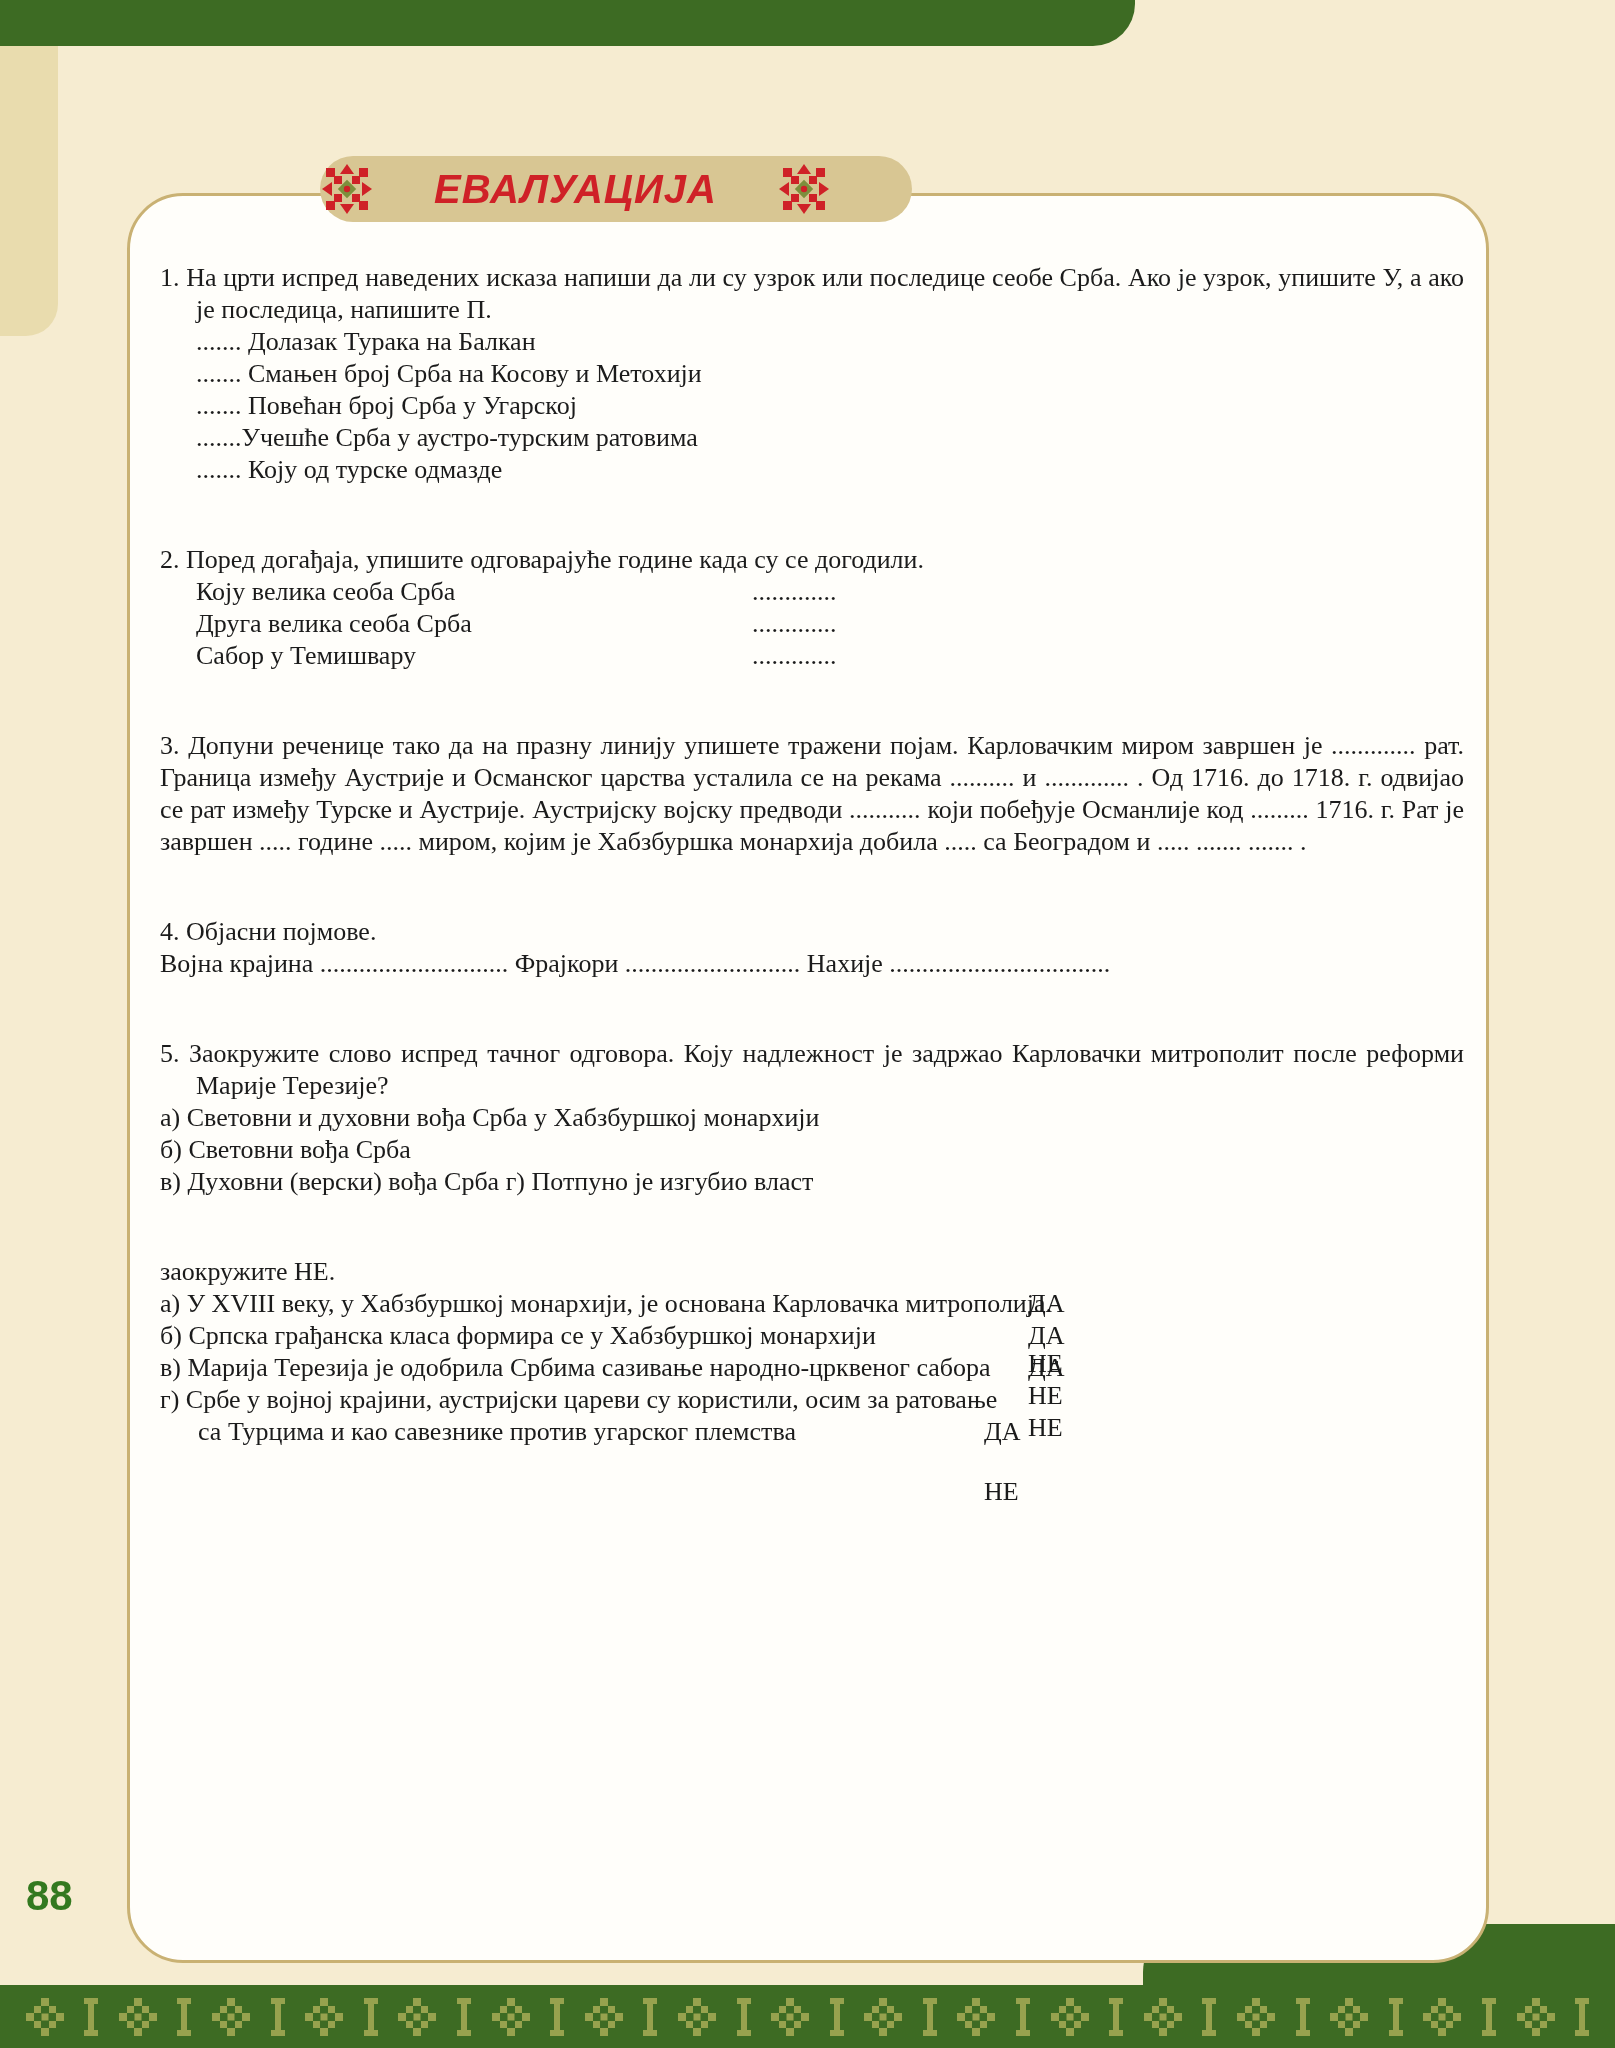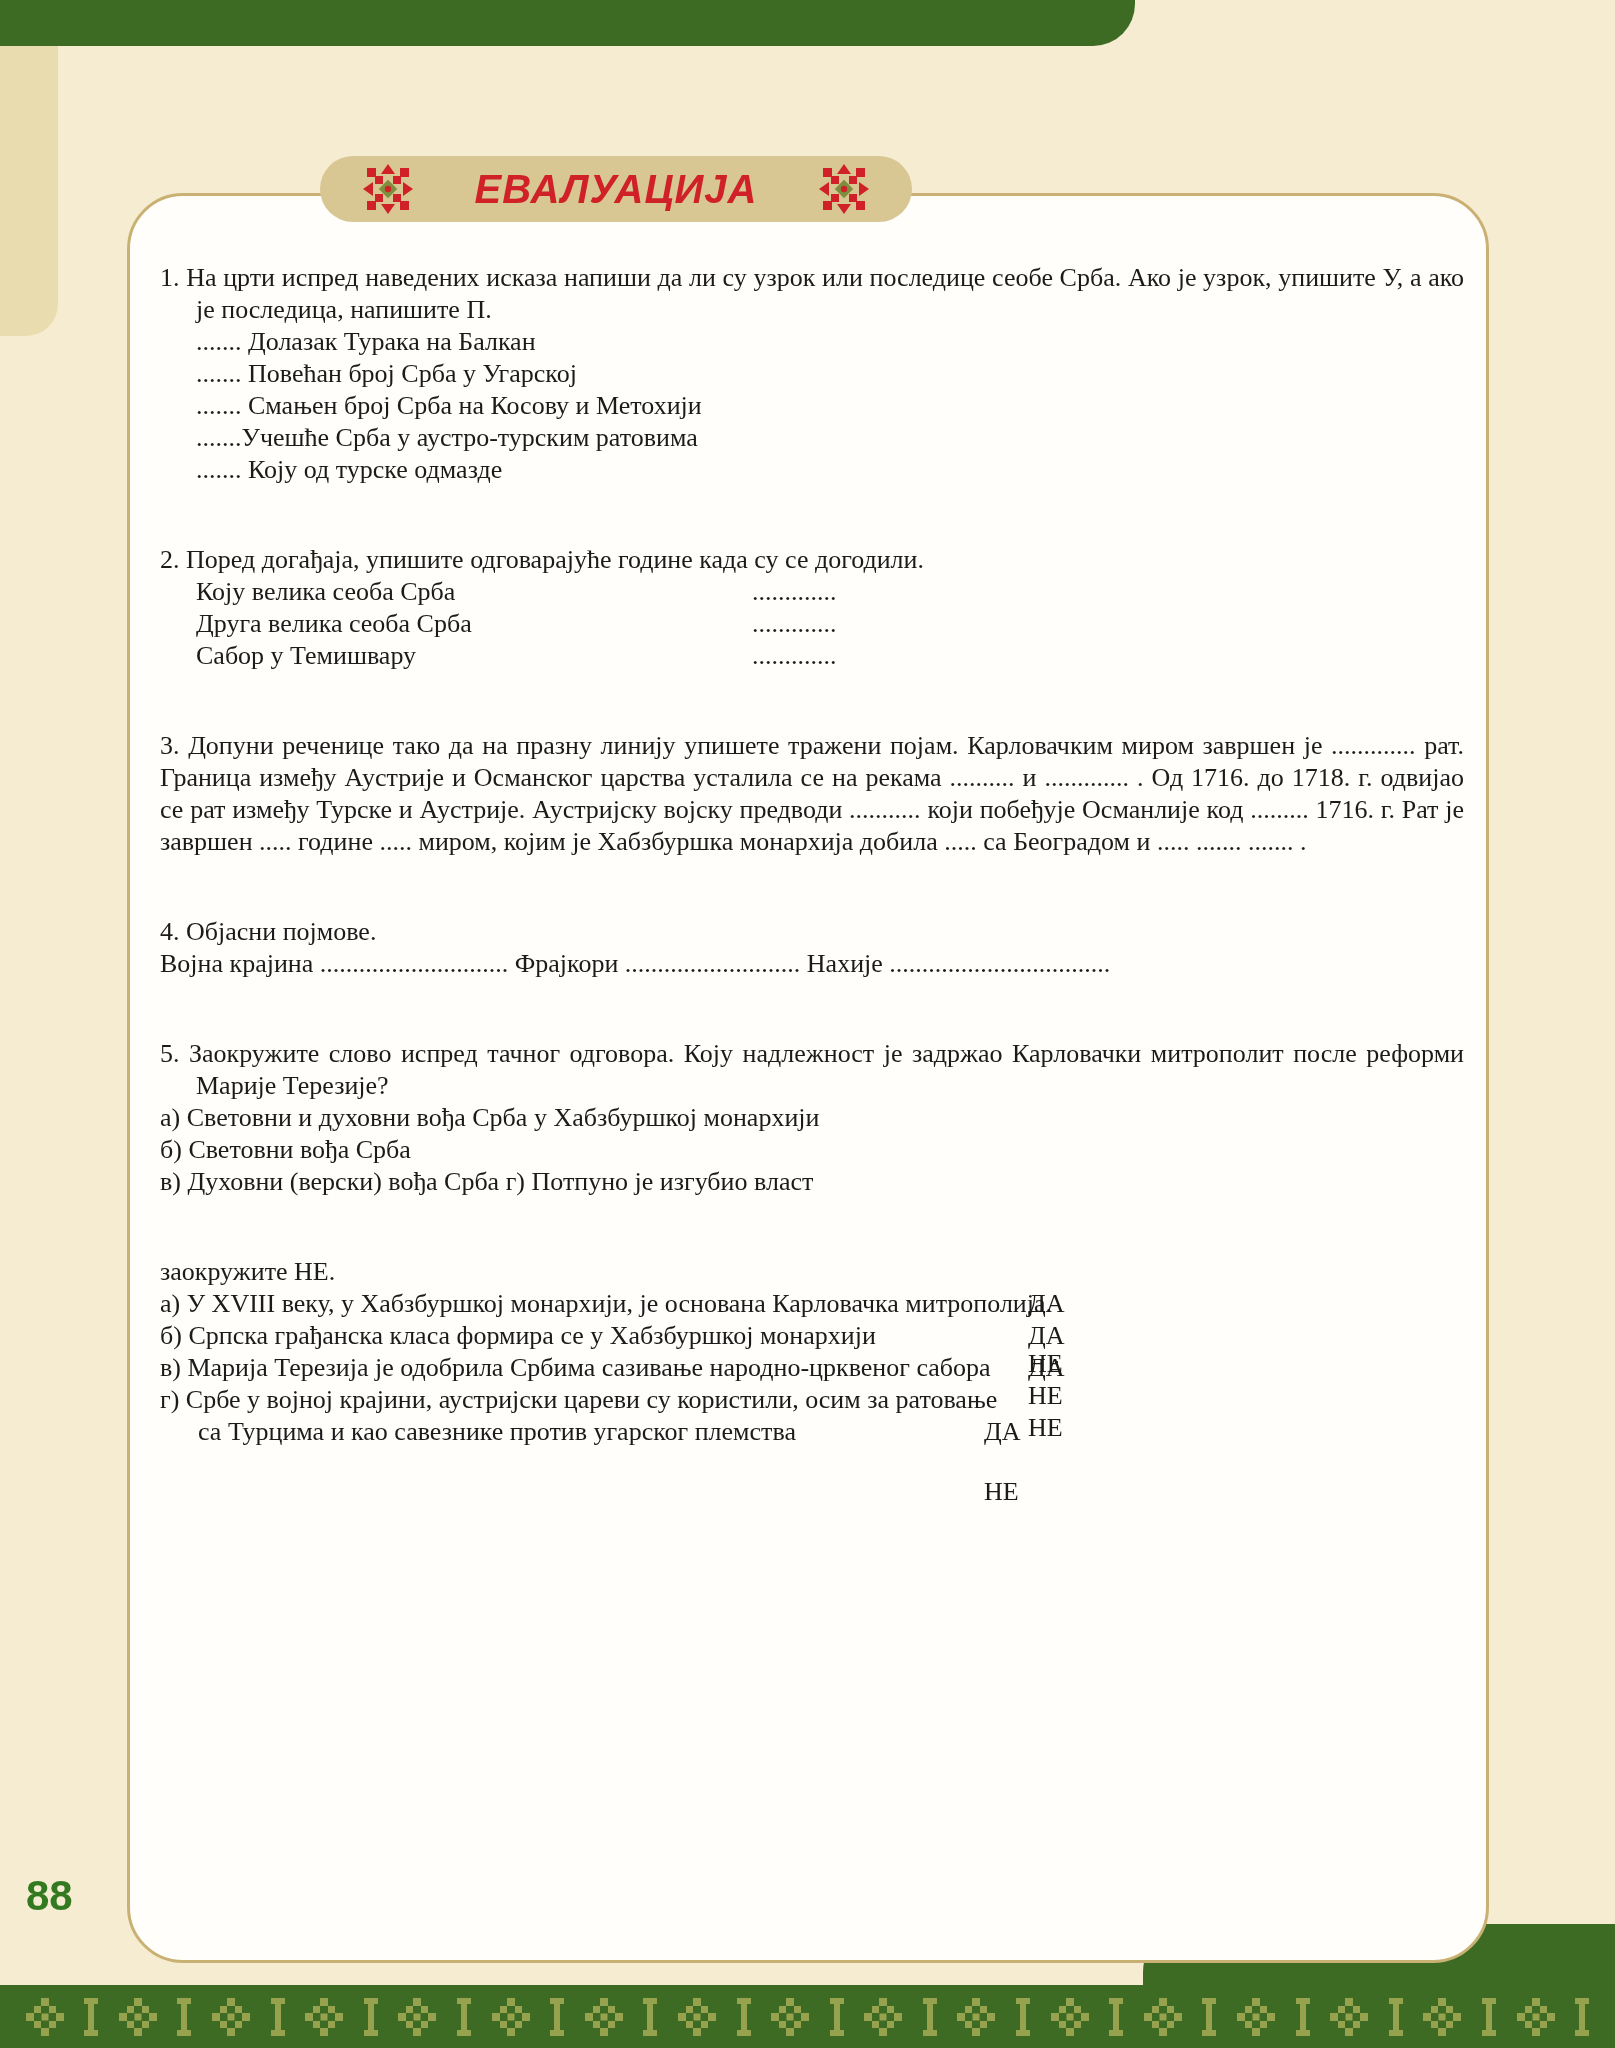--- a/index.html
+++ b/index.html
@@ -40,21 +40,21 @@
     font-size:42px;color:var(--page-number-green);text-align:center;
   }
   .card{
     position:absolute;left:127px;top:193px;width:1362px;height:1770px;
     box-sizing:border-box;background:var(--card-bg);
     border:3px solid var(--card-border);border-radius:56px;z-index:2;
   }
   .badge{
     position:absolute;top:-40px;left:190px;width:592px;height:66px;
     background:var(--badge-bg);border-radius:34px;
-    display:flex;align-items:center;justify-content:center;gap:60px;
+    display:flex;align-items:center;gap:60px;
   }
   .badge-title{
     font-family:"Liberation Sans","DejaVu Sans",sans-serif;
     font-weight:800;font-style:italic;font-size:40px;letter-spacing:1px;
     color:var(--accent-red);white-space:nowrap;
   }
   .rosette{width:54px;height:54px;}
   .content{
     padding:66px 22px 0 30px;font-size:26px;line-height:32px;
   }
@@ -125,22 +125,22 @@
       </svg>
     </span>
   </div>
 
   <div class="content">
 
     <section class="q">
       <p class="hang justify">1. На црти испред наведених исказа напиши да ли су узрок или последице сеобе Срба. Ако је узрок, упишите У, а ако је последица, напишите П.</p>
       <div class="indent">
         <p>....... Долазак Турака на Балкан</p>
+        <p>....... Смањен број Срба на Косову и Метохији</p>
         <p>....... Повећан број Срба у Угарској</p>
-        <p>....... Смањен број Срба на Косову и Метохији</p>
         <p>.......Учешће Срба у аустро-турским ратовима</p>
         <p>....... Коју од турске одмазде</p>
       </div>
     </section>
 
     <section class="q">
       <p>2. Поред догађаја, упишите одговарајуће године када су се догодили.</p>
       <div class="q2-row">
         <span class="q2-label">Коју велика сеоба Срба</span>
         <span class="q2-answer">.............</span>

